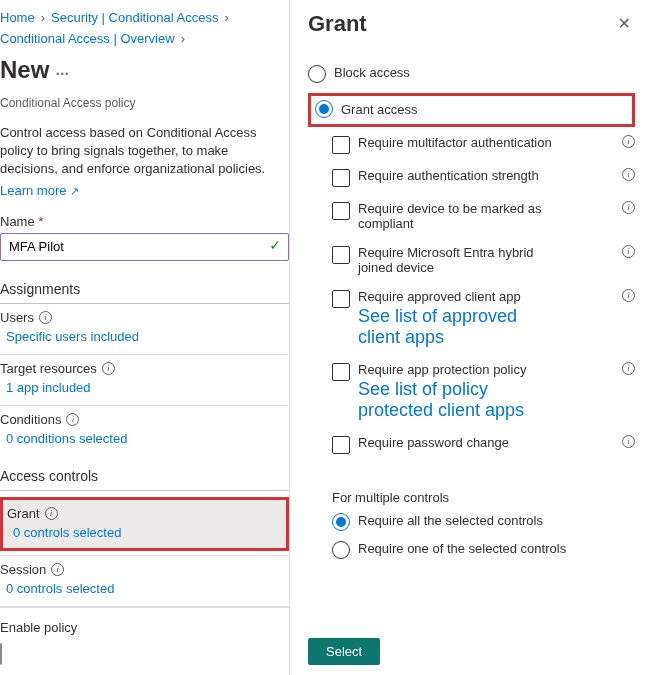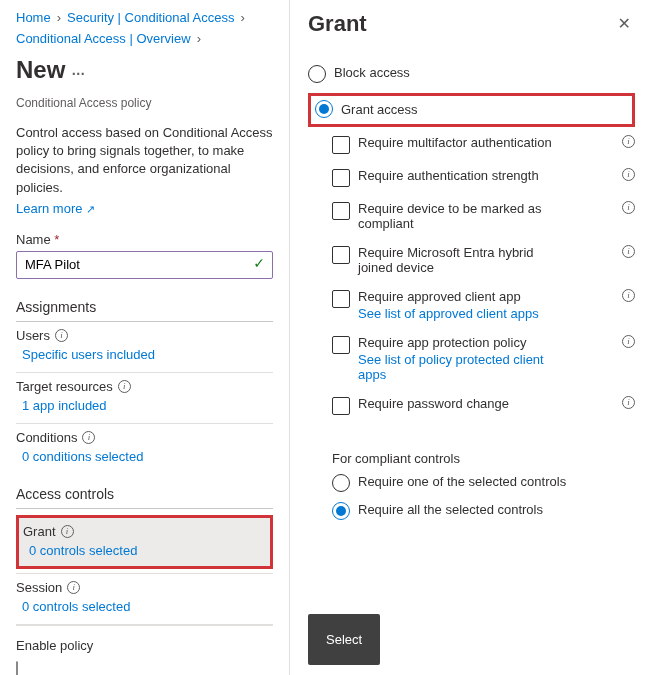--- a/index.html
+++ b/index.html
@@ -8,21 +8,21 @@
       font-size: 13px;
       color: #323130;
       width: 653px;
       height: 675px;
       display: flex;
       overflow: hidden;
       background: #fff;
     }
     .left-pane {
       width: 290px;
-      padding: 10px 16px;
+      padding: 10px 0;
       border-right: 1px solid #e1dfdd;
       display: flex;
       flex-direction: column;
       position: relative;
     }
     .right-pane {
       flex: 1;
       padding: 10px 18px;
       display: flex;
       flex-direction: column;
@@ -126,25 +126,25 @@
     .toggle-group {
       display: inline-flex;
       border: 1px solid #8a8886;
       border-radius: 14px;
       overflow: hidden;
       height: 22px;
       font-size: 12px;
       margin-bottom: 14px;
     }
     .primary-btn {
-      background: #404040;
+      background: #0f766e;
       color: #fff;
       border: none;
       border-radius: 2px;
-      padding: 18px 18px;
+      padding: 6px 18px;
       font-size: 13px;
       cursor: pointer;
     }
     
     .panel-header {
       display: flex;
       justify-content: space-between;
       align-items: center;
       margin-bottom: 28px;
     }
@@ -196,21 +196,21 @@
       appearance: none;
       -webkit-appearance: none;
       width: 18px; height: 18px;
       border: 1px solid #323130;
       border-radius: 2px;
       cursor: pointer;
       flex-shrink: 0;
       margin-top: 1px;
     }
     .check-label { max-width: 200px; }
-    .check-sublink { color: #0078d4; cursor: pointer; display: block; margin-top: 2px; font-size: 13px; }
+    .check-sublink { color: #0078d4; cursor: pointer; display: block; margin-top: 2px; font-size: 18px; }
     .multi-label { font-size: 13px; margin-top: 22px; margin-bottom: 8px; margin-left: 24px; }
     .radio-sub { margin-left: 24px; }
     .footer-right {
       margin-top: auto;
       padding-top: 14px;
     }
   </style>
 </head>
 <body>
 
@@ -373,27 +373,27 @@
   </div>
 
   <div class="check-row">
     <div class="check-left">
       <input type="checkbox" style="">
       <span class="check-label">Require password change</span>
     </div>
     <span class="info-icon">i</span>
   </div>
 
-  <div class="multi-label">For compliant controls</div>
-
+  <div class="multi-label">For multiple controls</div>
+
+  <div class="radio-row radio-sub">
+    <input type="radio" name="multi" checked="" style="">
+    <span>Require all the selected controls</span>
+  </div>
   <div class="radio-row radio-sub">
     <input type="radio" name="multi" style="">
     <span>Require one of the selected controls</span>
   </div>
-  <div class="radio-row radio-sub">
-    <input type="radio" name="multi" checked="" style="">
-    <span>Require all the selected controls</span>
-  </div>
 
   <div class="footer-right">
     <button class="primary-btn">Select</button>
   </div>
 </div>
 
 </body></html>

